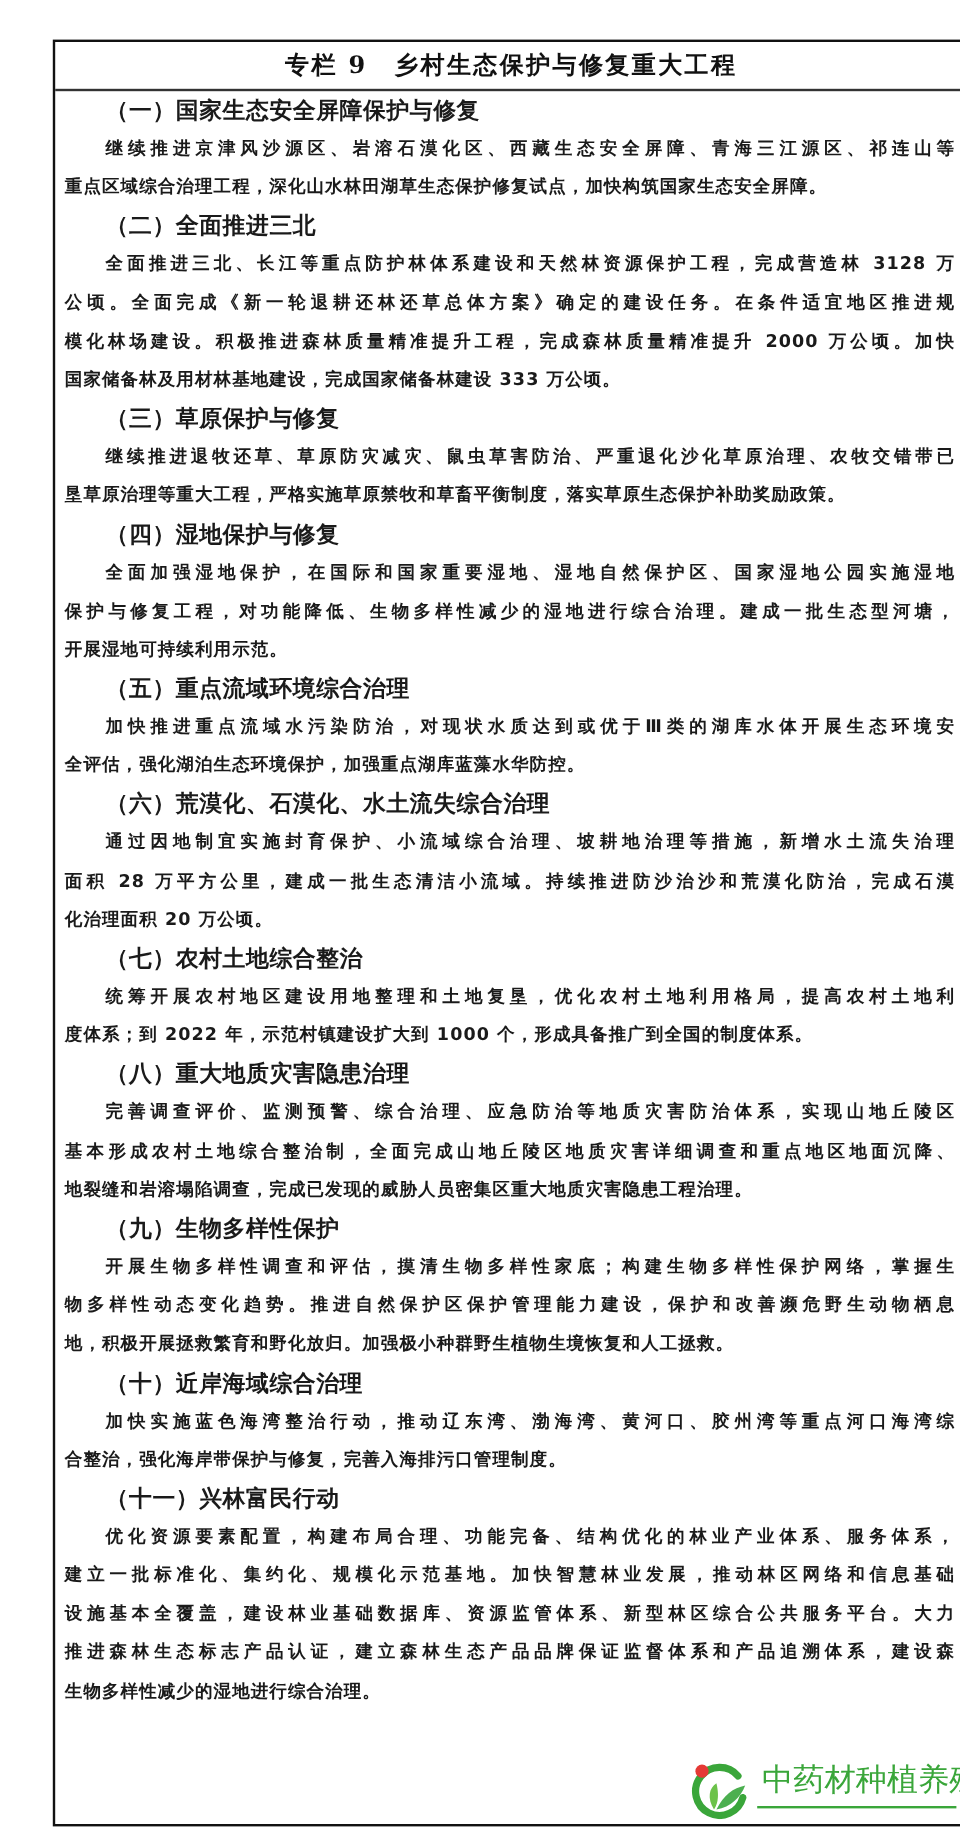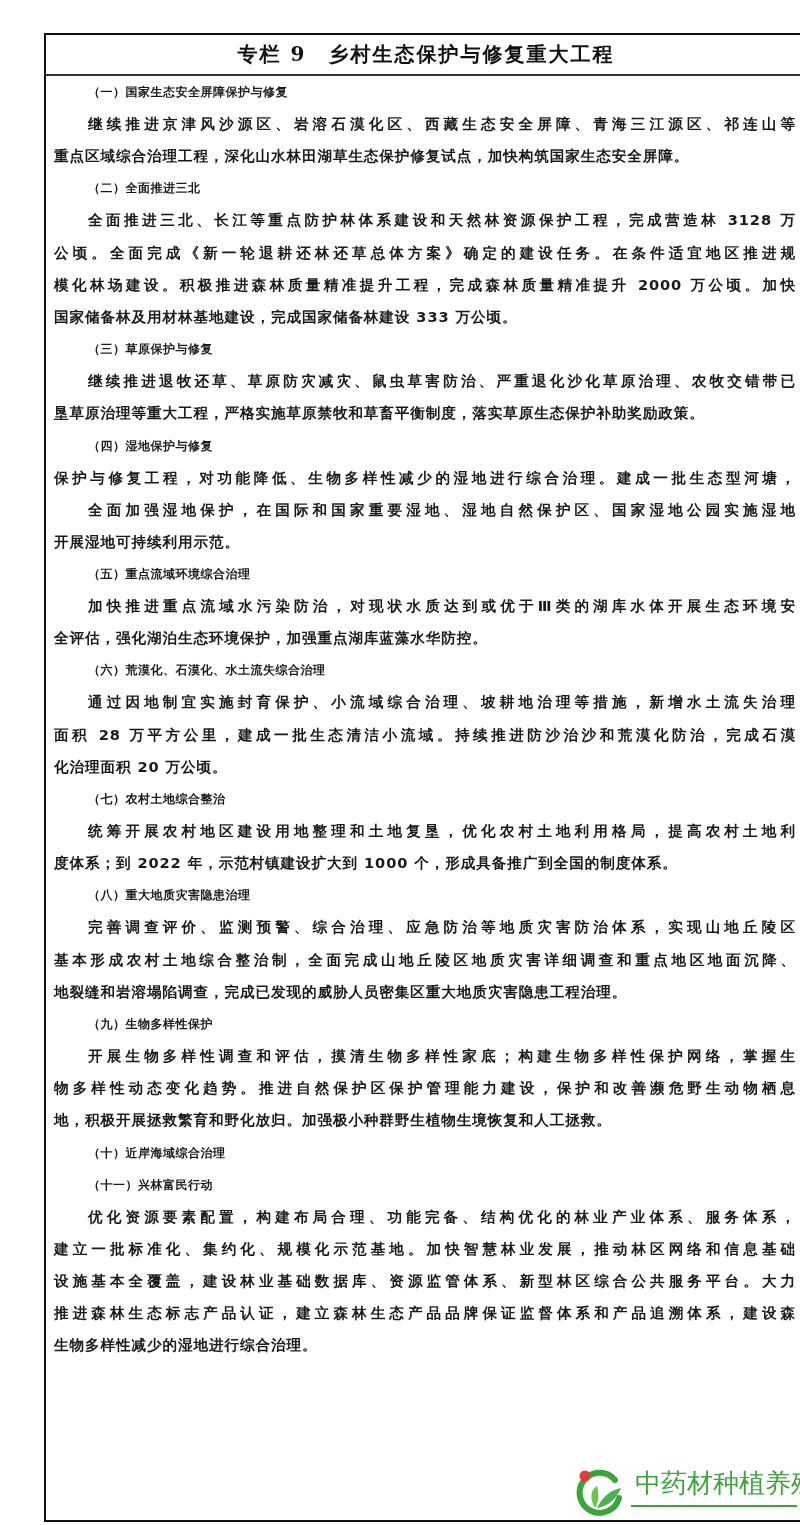--- a/index.html
+++ b/index.html
@@ -37,21 +37,21 @@
       font-weight: bold;
       letter-spacing: 2px;
       color: #111;
     }
     .title-bar .num { margin-right: 22px; }
     .content {
       padding: 0 10px 0 8px;
     }
     .section { }
     .sec-heading {
-      font-size: 12px;
+      font-size: 19px;
       font-weight: bold;
       height: 32px;
       line-height: 32px;
       padding-left: 34px;
       letter-spacing: 0.5px;
       white-space: nowrap;
     }
     .sec-body {
       font-size: 14.6px;
       font-weight: bold;
@@ -143,22 +143,22 @@
       <div class="section">
         <div class="sec-heading">（三）草原保护与修复</div>
         <p class="sec-body">
           <span class="ln first">继续推进退牧还草、草原防灾减灾、鼠虫草害防治、严重退化沙化草原治理、农牧交错带已</span>
           <span class="ln last">垦草原治理等重大工程，严格实施草原禁牧和草畜平衡制度，落实草原生态保护补助奖励政策。</span>
         </p>
       </div>
       <div class="section">
         <div class="sec-heading">（四）湿地保护与修复</div>
         <p class="sec-body">
+          <span class="ln first">全面加强湿地保护，在国际和国家重要湿地、湿地自然保护区、国家湿地公园实施湿地</span>
           <span class="ln">保护与修复工程，对功能降低、生物多样性减少的湿地进行综合治理。建成一批生态型河塘，</span>
-          <span class="ln first">全面加强湿地保护，在国际和国家重要湿地、湿地自然保护区、国家湿地公园实施湿地</span>
           <span class="ln last">开展湿地可持续利用示范。</span>
         </p>
       </div>
       <div class="section">
         <div class="sec-heading">（五）重点流域环境综合治理</div>
         <p class="sec-body">
           <span class="ln first">加快推进重点流域水污染防治，对现状水质达到或优于Ⅲ类的湖库水体开展生态环境安</span>
           <span class="ln last">全评估，强化湖泊生态环境保护，加强重点湖库蓝藻水华防控。</span>
         </p>
       </div>
@@ -188,20 +188,24 @@
       <div class="section">
         <div class="sec-heading">（九）生物多样性保护</div>
         <p class="sec-body">
           <span class="ln first">开展生物多样性调查和评估，摸清生物多样性家底；构建生物多样性保护网络，掌握生</span>
           <span class="ln">物多样性动态变化趋势。推进自然保护区保护管理能力建设，保护和改善濒危野生动物栖息</span>
           <span class="ln last">地，积极开展拯救繁育和野化放归。加强极小种群野生植物生境恢复和人工拯救。</span>
         </p>
       </div>
       <div class="section">
         <div class="sec-heading">（十）近岸海域综合治理</div>
+        <p class="sec-body">
+          <span class="ln first">加快实施蓝色海湾整治行动，推动辽东湾、渤海湾、黄河口、胶州湾等重点河口海湾综</span>
+          <span class="ln last">合整治，强化海岸带保护与修复，完善入海排污口管理制度。</span>
+        </p>
       </div>
       <div class="section">
         <div class="sec-heading">（十一）兴林富民行动</div>
         <p class="sec-body">
           <span class="ln first">优化资源要素配置，构建布局合理、功能完备、结构优化的林业产业体系、服务体系，</span>
           <span class="ln">建立一批标准化、集约化、规模化示范基地。加快智慧林业发展，推动林区网络和信息基础</span>
           <span class="ln">设施基本全覆盖，建设林业基础数据库、资源监管体系、新型林区综合公共服务平台。大力</span>
           <span class="ln">推进森林生态标志产品认证，建立森林生态产品品牌保证监督体系和产品追溯体系，建设森</span>
           <span class="ln last">生物多样性减少的湿地进行综合治理。</span>
         </p>

